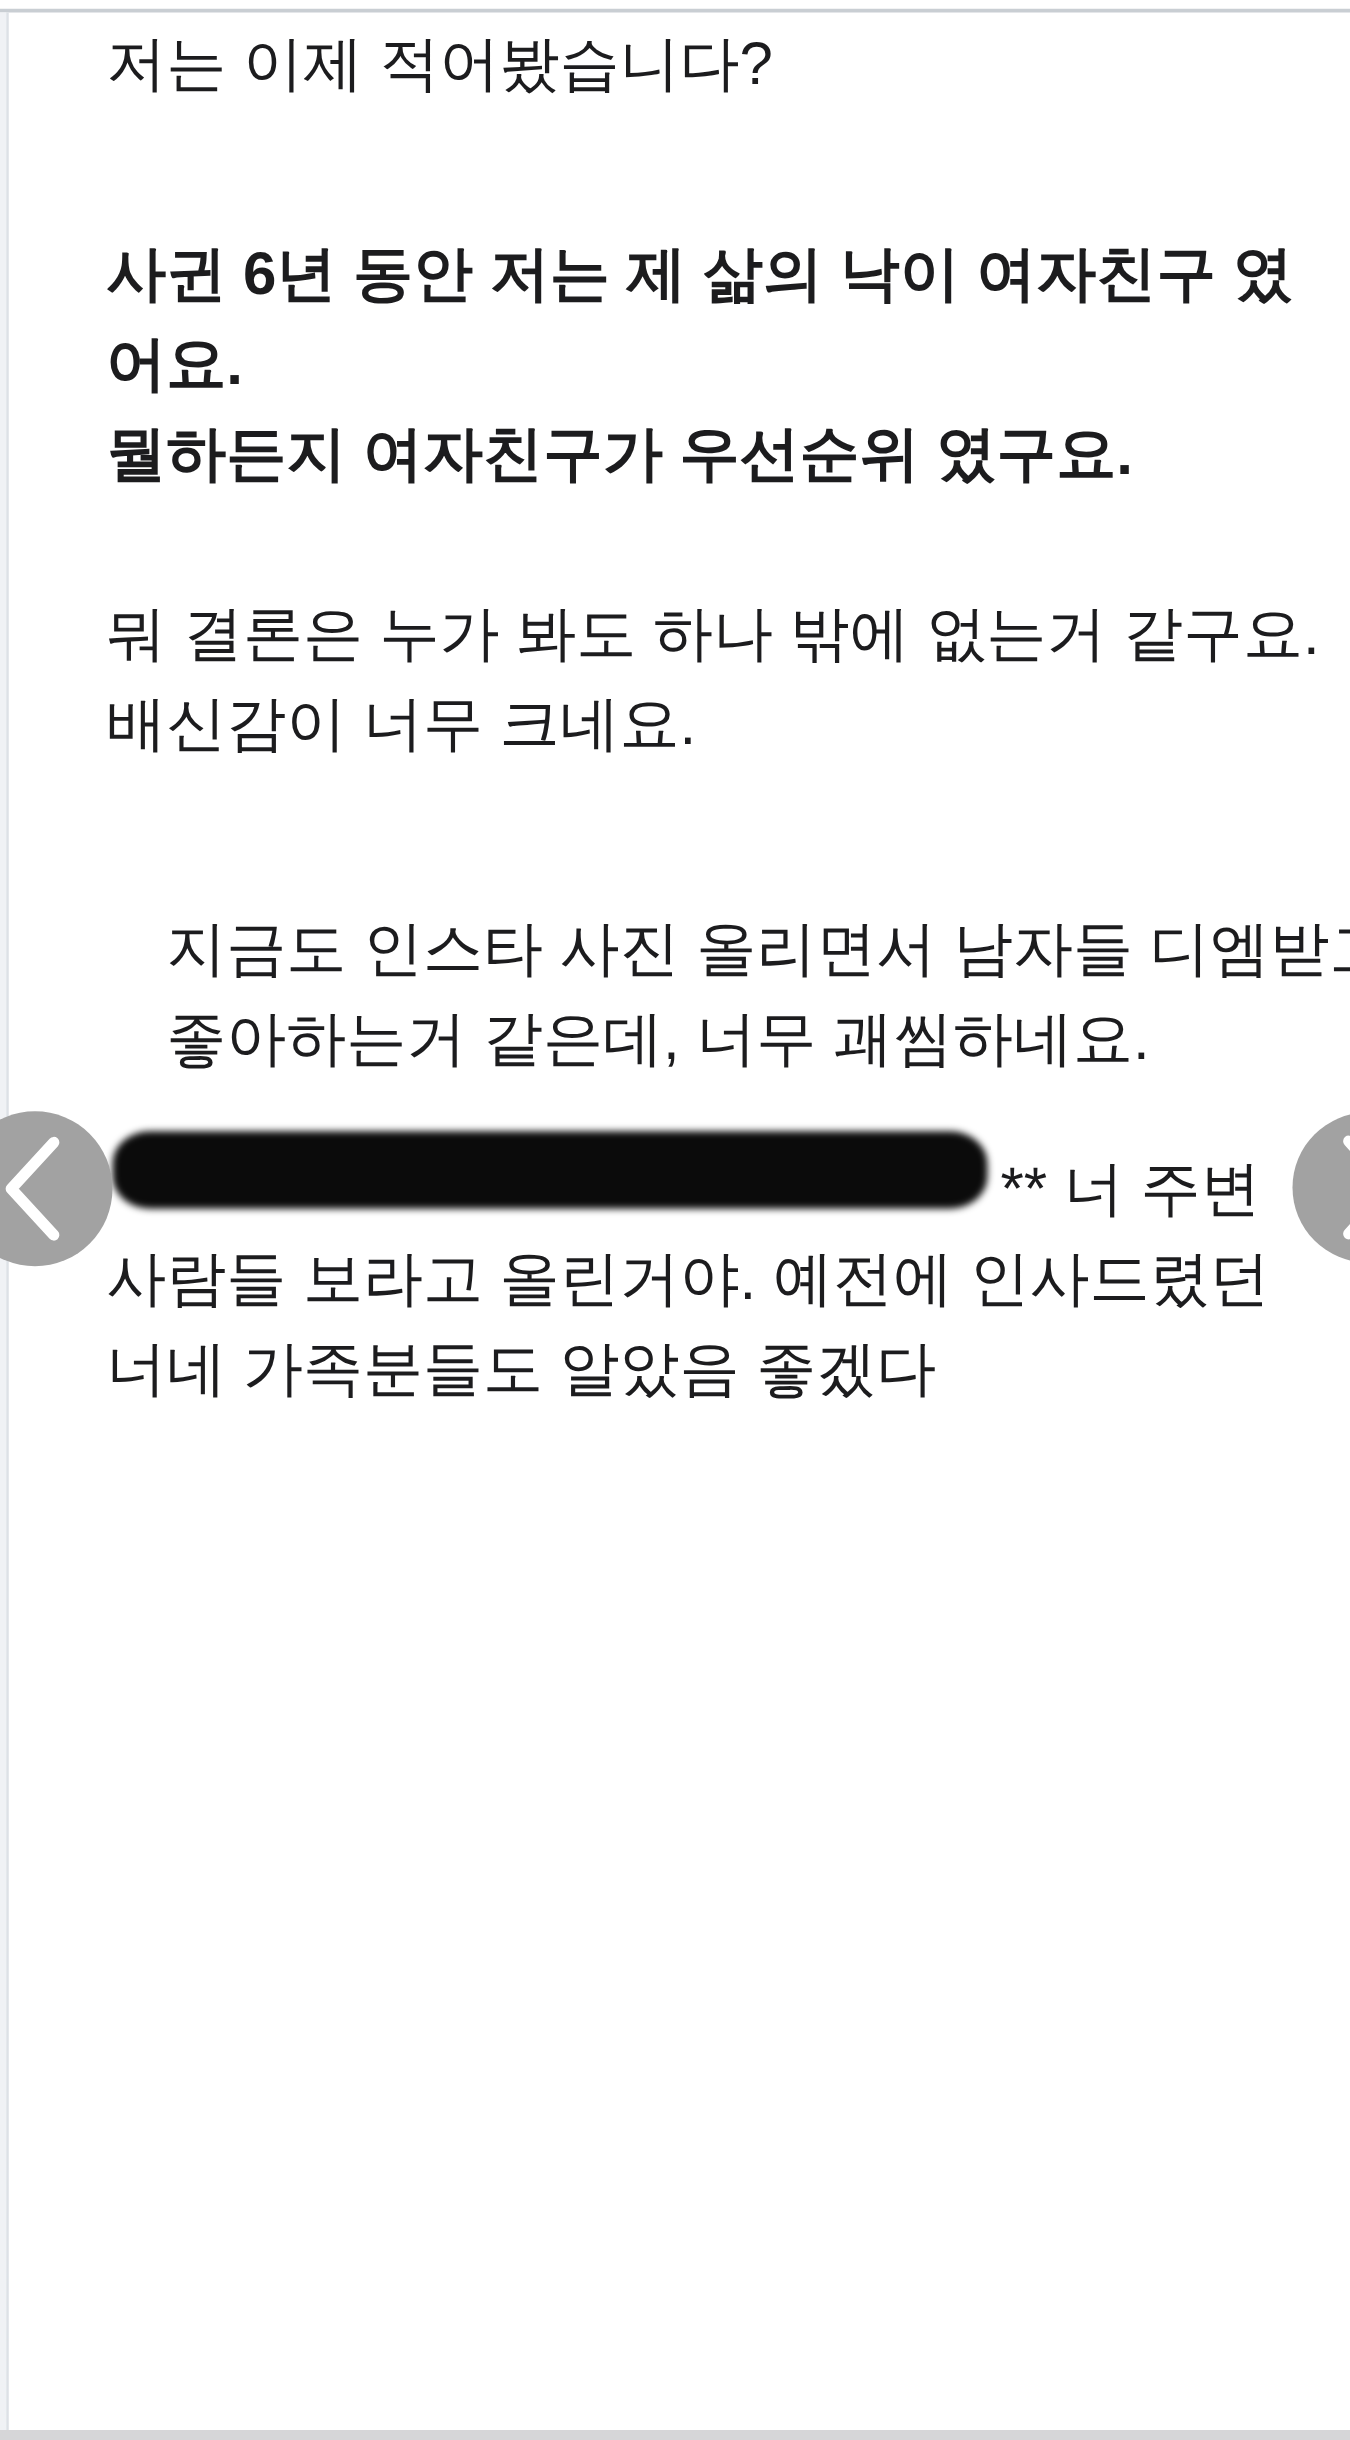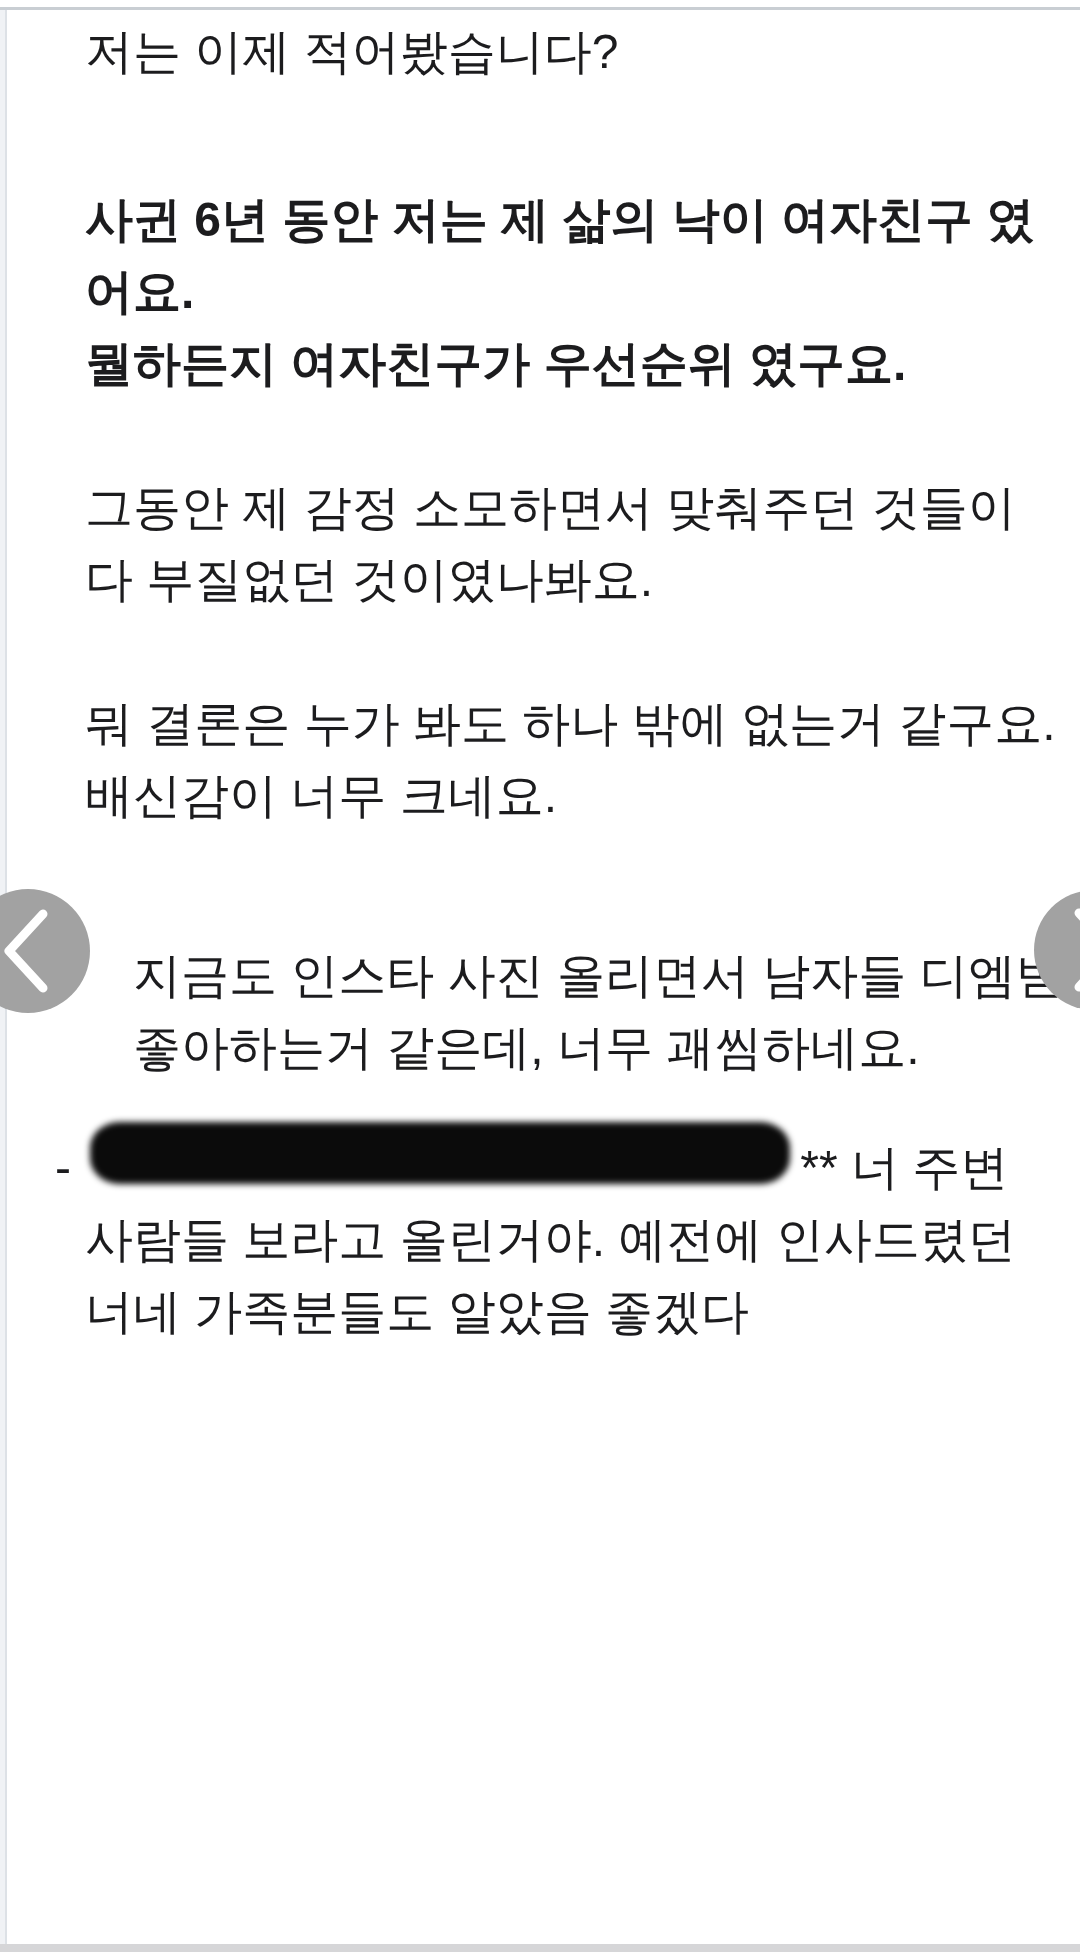--- a/index.html
+++ b/index.html
@@ -78,22 +78,20 @@
 
 <div class="top-divider"></div>
 <div class="left-edge-strip"></div>
 <div class="left-border-line"></div>
 
 <div class="post">
   <p class="p1">저는 이제 적어봤습니다?</p>
   <p class="p2">사귄 6년 동안 저는 제 삶의 낙이 여자친구 였
 어요.
 뭘하든지 여자친구가 우선순위 였구요.</p>
-  <p class="p4">그동안 제 감정 소모하면서 맞춰주던 것들이
-다 부질없던 것이였나봐요.</p>
   <p class="p5">뭐 결론은 누가 봐도 하나 밖에 없는거 같구요.
 배신감이 너무 크네요.</p>
   <p class="p6">지금도 인스타 사진 올리면서 남자들 디엠받고
 좋아하는거 같은데, 너무 괘씸하네요.</p>
   <p class="p8"><span>- </span><span class="redaction-bar"></span><span>** 너 주변
 사람들 보라고 올린거야. 예전에 인사드렸던
 너네 가족분들도 알았음 좋겠다</span></p>
 </div>
 
 <div class="nav-btn nav-prev">

